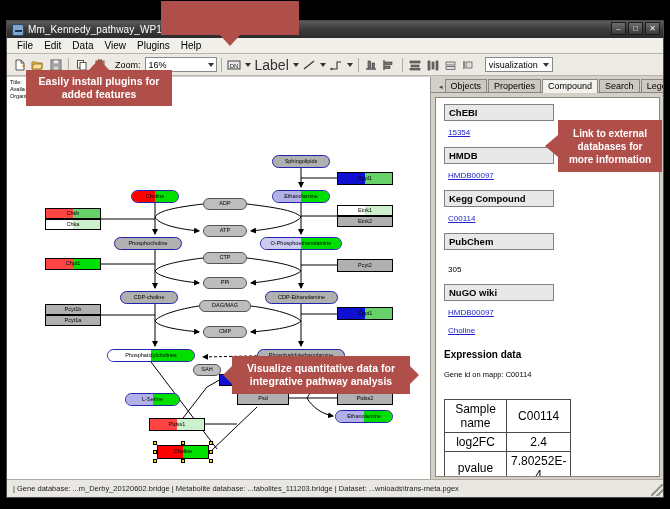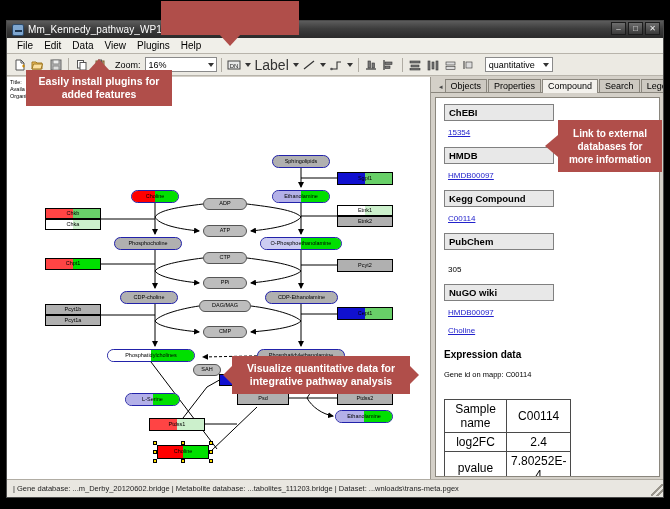--- a/index.html
+++ b/index.html
@@ -463,21 +463,21 @@
             <rect x="2" y="7.5" width="9" height="3" fill="#ddd" stroke="#333" stroke-width=".6"></rect>
           </svg>
       </span>
       <span class="tb-btn">
         <svg width="14" height="12" viewBox="0 0 14 12">
             <line x1="2" y1="2" x2="2" y2="10" stroke="#333" stroke-width="1"></line>
             <rect x="4" y="3" width="6" height="6" fill="#ddd" stroke="#333" stroke-width=".6"></rect>
           </svg>
       </span>
       <span class="vis-combo">
-        <span>quantitative</span>
+        <span>visualization</span>
         <span class="arr"></span>
       </span>
     </div>
 
     <div id="body-split">
 
       <div id="canvas-pane">
 
         <div id="info-labels">
           <div>Title:</div>

